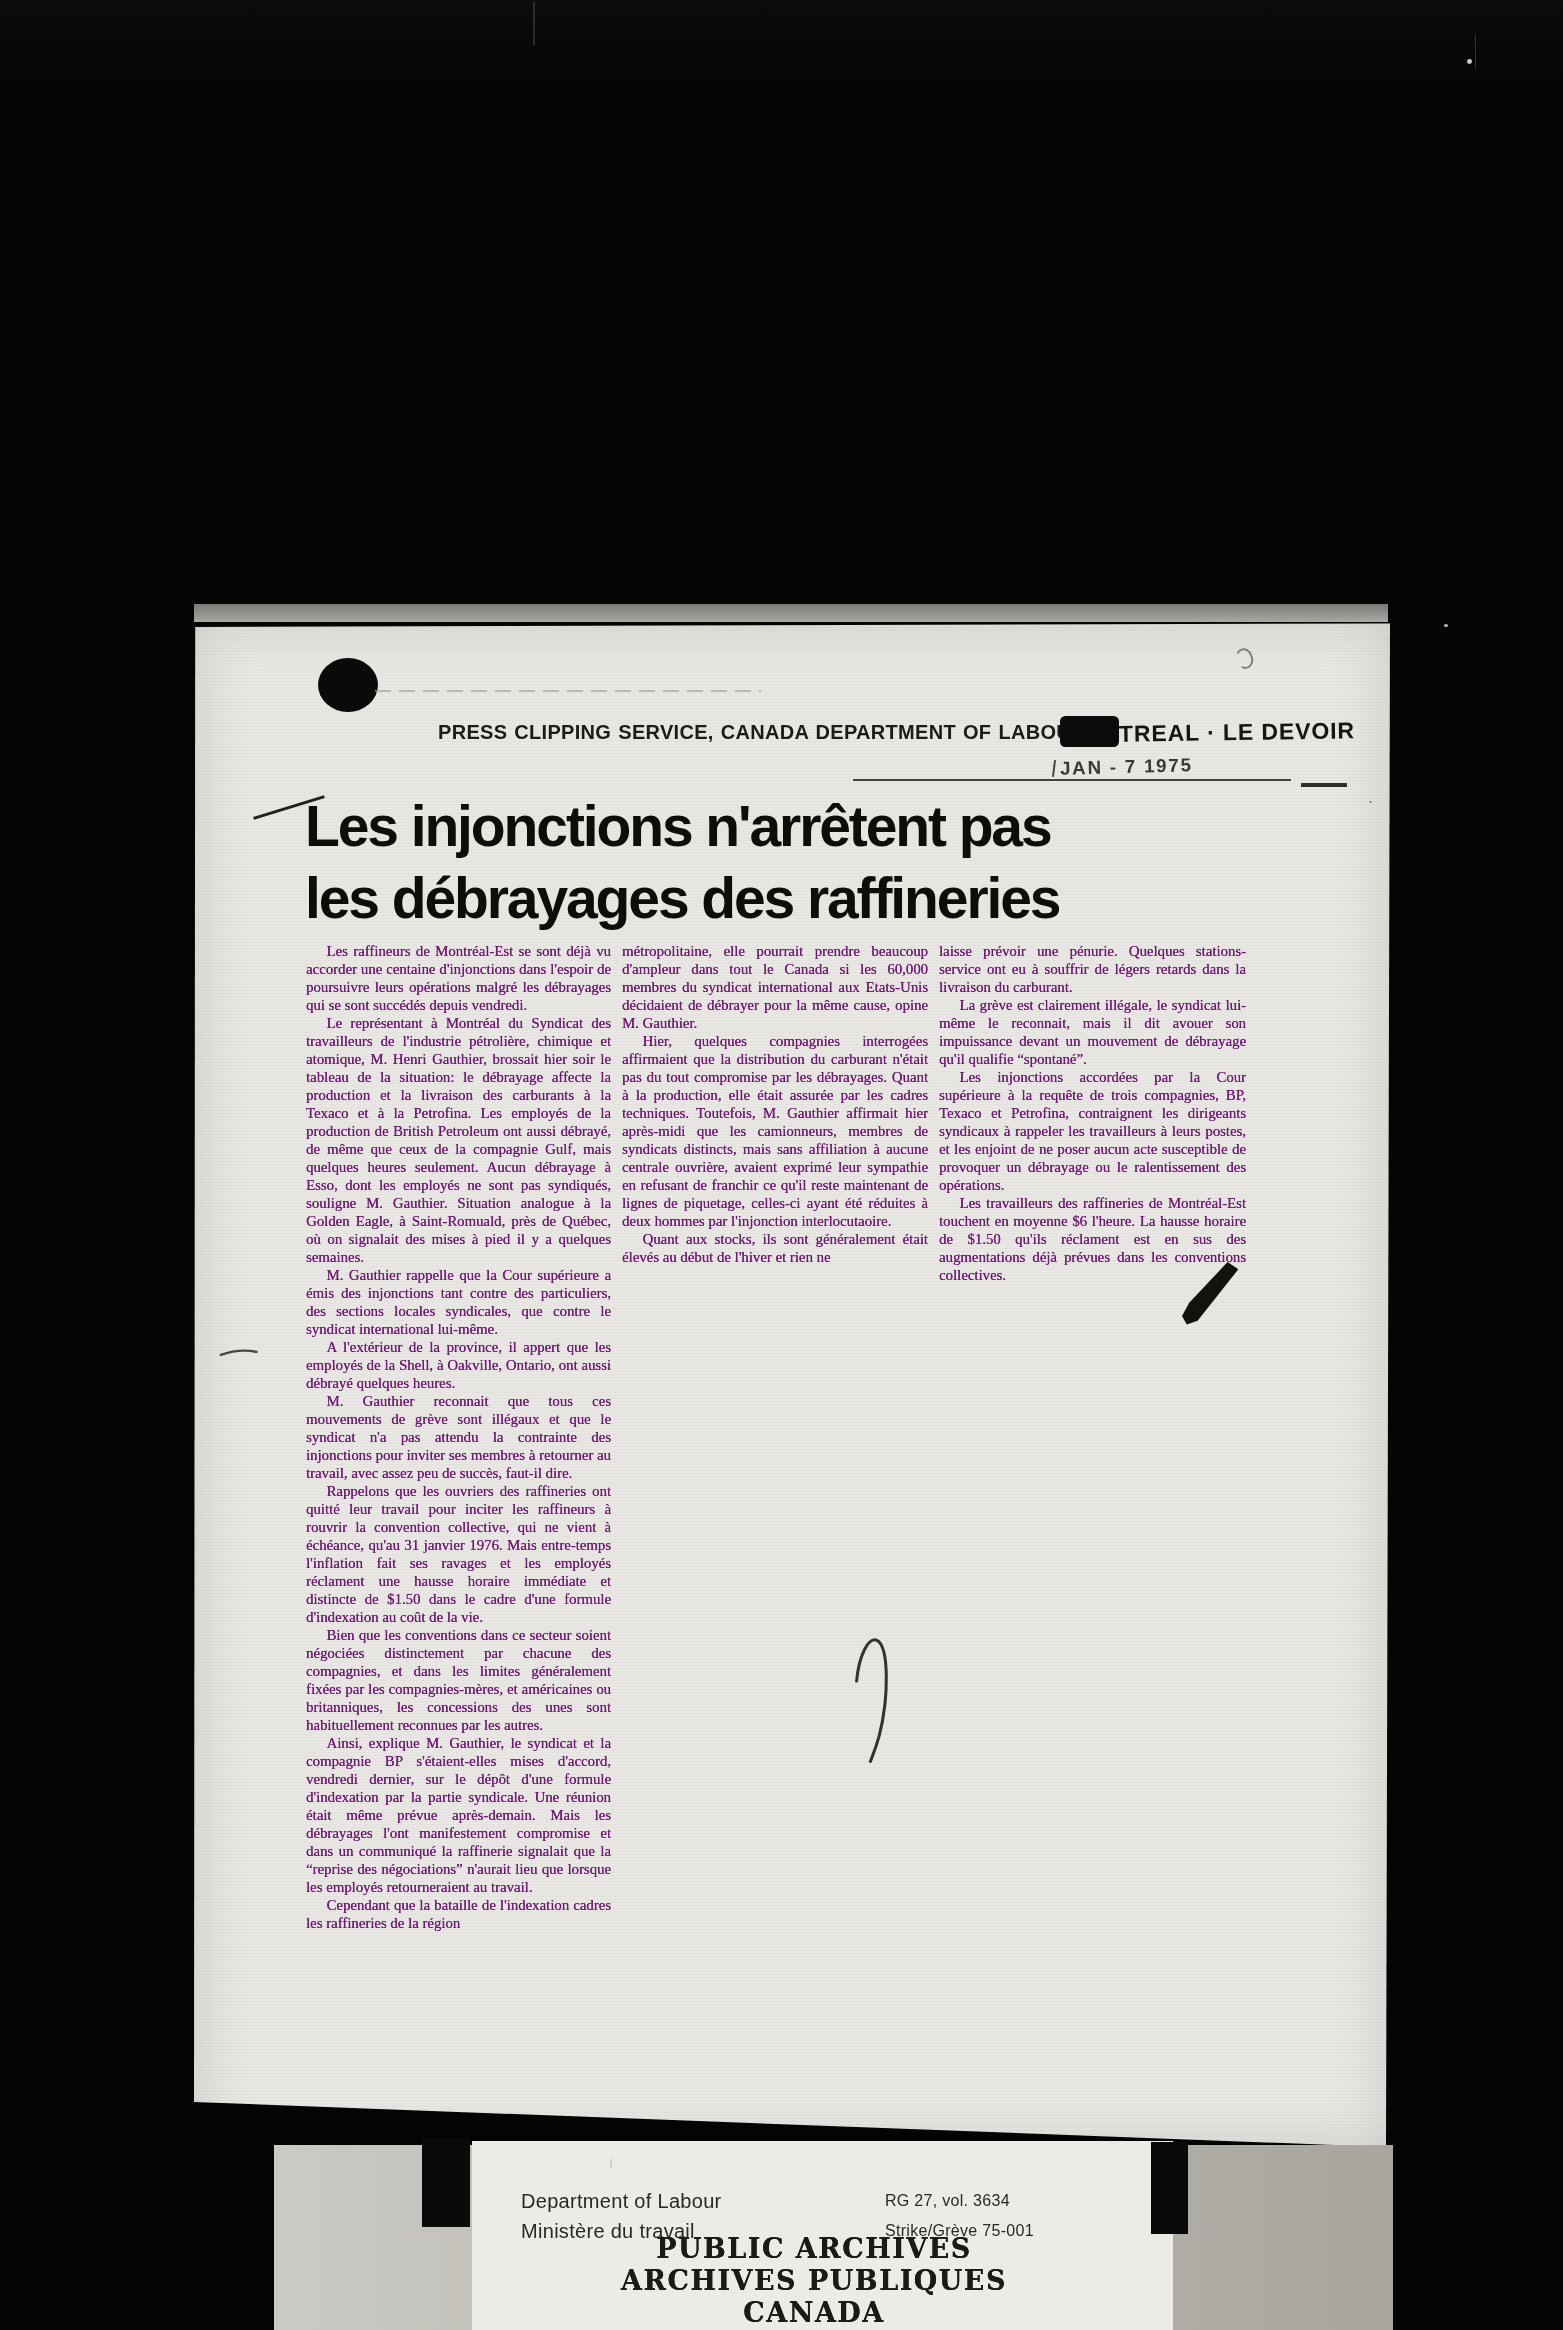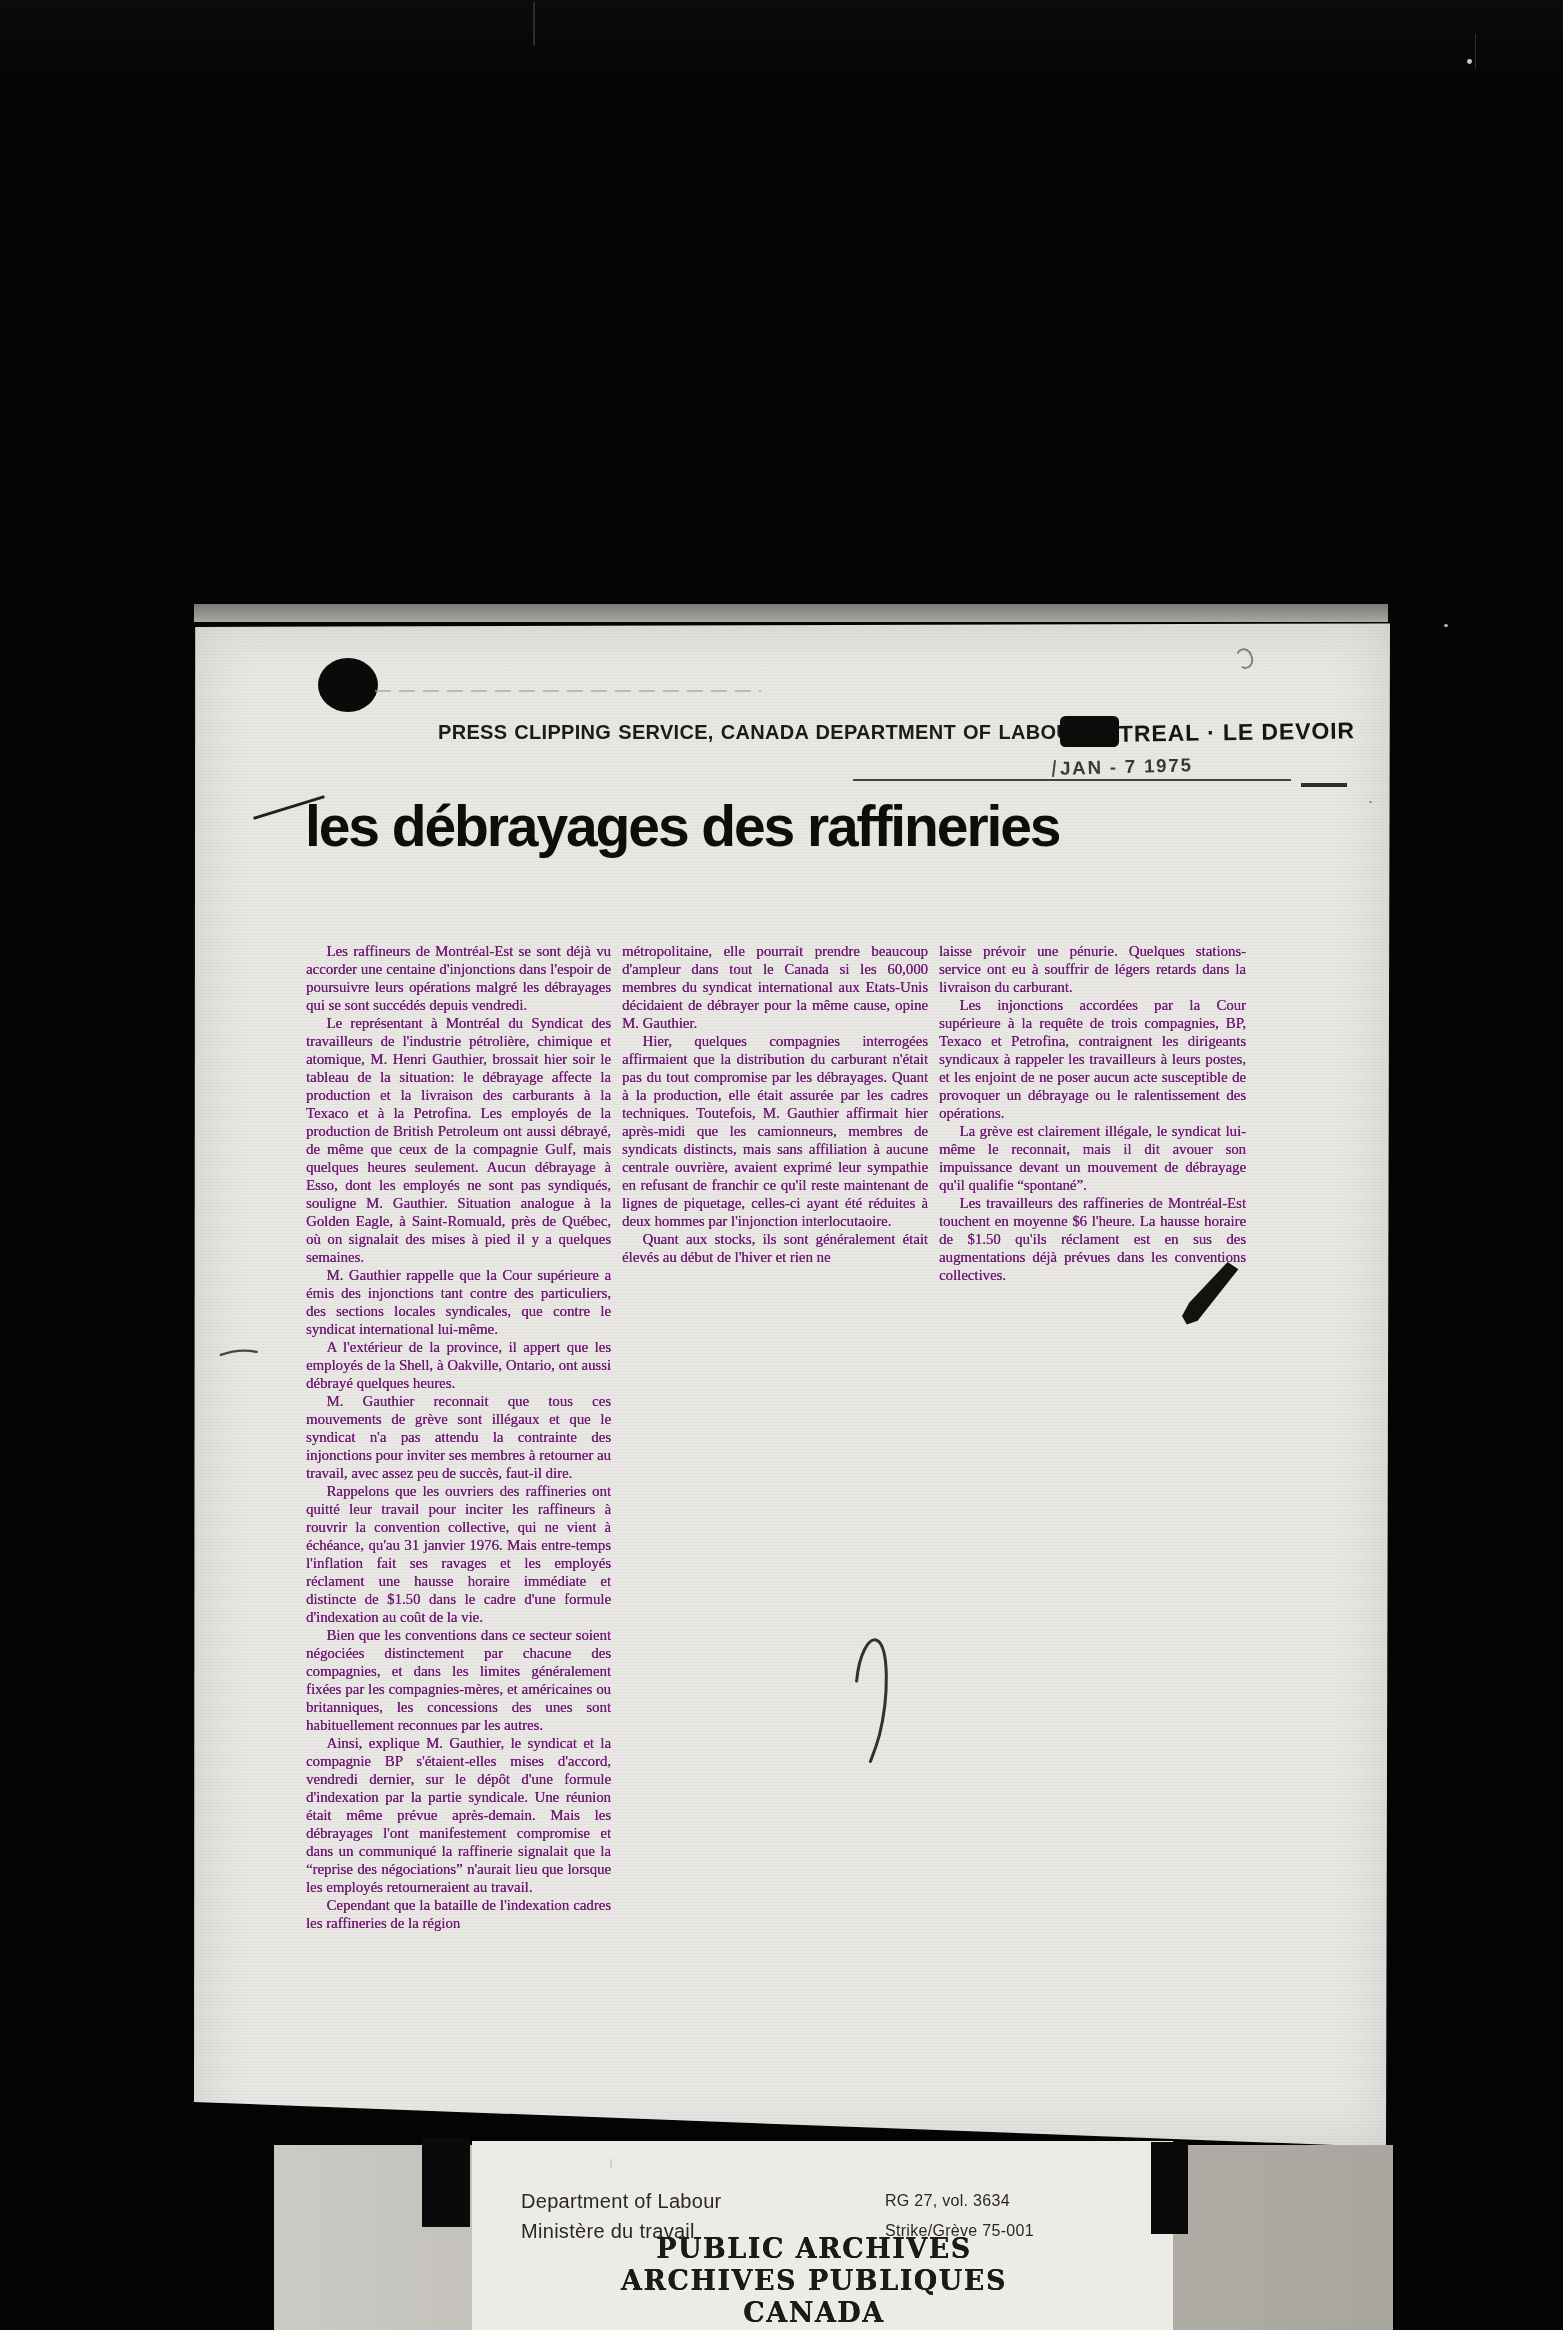--- a/index.html
+++ b/index.html
@@ -67,20 +67,21 @@
     <div class="pub-text">TREAL · LE DEVOIR</div>
     <div class="o-mark"></div>
 
     <div class="date-tick"></div>
     <div class="date-stamp">JAN - 7 1975</div>
     <div class="rule-a"></div>
     <div class="rule-b"></div>
 
     <div class="hl-slash"></div>
     <div class="headline">
+      <div>Les injonctions n'arrêtent pas</div>
       <div>les débrayages des raffineries</div>
     </div>
 
     <div class="col col1">
       <p>Les raffineurs de Montréal-Est se sont déjà vu accorder une centaine d'injonctions dans l'espoir de poursuivre leurs opérations malgré les débrayages qui se sont succédés depuis vendredi.</p>
       <p>Le représentant à Montréal du Syndicat des travailleurs de l'industrie pétrolière, chimique et atomique, M. Henri Gauthier, brossait hier soir le tableau de la situation: le débrayage affecte la production et la livraison des carburants à la Texaco et à la Petrofina. Les employés de la production de British Petroleum ont aussi débrayé, de même que ceux de la compagnie Gulf, mais quelques heures seulement. Aucun débrayage à Esso, dont les employés ne sont pas syndiqués, souligne M. Gauthier. Situation analogue à la Golden Eagle, à Saint-Romuald, près de Québec, où on signalait des mises à pied il y a quelques semaines.</p>
       <p>M. Gauthier rappelle que la Cour supérieure a émis des injonctions tant contre des particuliers, des sections locales syndicales, que contre le syndicat international lui-même.</p>
       <p>A l'extérieur de la province, il appert que les employés de la Shell, à Oakville, Ontario, ont aussi débrayé quelques heures.</p>
       <p>M. Gauthier reconnait que tous ces mouvements de grève sont illégaux et que le syndicat n'a pas attendu la contrainte des injonctions pour inviter ses membres à retourner au travail, avec assez peu de succès, faut-il dire.</p>
       <p>Rappelons que les ouvriers des raffineries ont quitté leur travail pour inciter les raffineurs à rouvrir la convention collective, qui ne vient à échéance, qu'au 31 janvier 1976. Mais entre-temps l'inflation fait ses ravages et les employés réclament une hausse horaire immédiate et distincte de $1.50 dans le cadre d'une formule d'indexation au coût de la vie.</p>
@@ -90,22 +91,22 @@
     </div>
 
     <div class="col col2">
       <p class="noindent">métropolitaine, elle pourrait prendre beaucoup d'ampleur dans tout le Canada si les 60,000 membres du syndicat international aux Etats-Unis décidaient de débrayer pour la même cause, opine M. Gauthier.</p>
       <p>Hier, quelques compagnies interrogées affirmaient que la distribution du carburant n'était pas du tout compromise par les débrayages. Quant à la production, elle était assurée par les cadres techniques. Toutefois, M. Gauthier affirmait hier après-midi que les camionneurs, membres de syndicats distincts, mais sans affiliation à aucune centrale ouvrière, avaient exprimé leur sympathie en refusant de franchir ce qu'il reste maintenant de lignes de piquetage, celles-ci ayant été réduites à deux hommes par l'injonction interlocutaoire.</p>
       <p>Quant aux stocks, ils sont généralement était élevés au début de l'hiver et rien ne</p>
     </div>
 
     <div class="col col3">
       <p class="noindent">laisse prévoir une pénurie. Quelques stations-service ont eu à souffrir de légers retards dans la livraison du carburant.</p>
+      <p>La grève est clairement illégale, le syndicat lui-même le reconnait, mais il dit avouer son impuissance devant un mouvement de débrayage qu'il qualifie “spontané”.</p>
       <p>Les injonctions accordées par la Cour supérieure à la requête de trois compagnies, BP, Texaco et Petrofina, contraignent les dirigeants syndicaux à rappeler les travailleurs à leurs postes, et les enjoint de ne poser aucun acte susceptible de provoquer un débrayage ou le ralentissement des opérations.</p>
-      <p>La grève est clairement illégale, le syndicat lui-même le reconnait, mais il dit avouer son impuissance devant un mouvement de débrayage qu'il qualifie “spontané”.</p>
       <p>Les travailleurs des raffineries de Montréal-Est touchent en moyenne $6 l'heure. La hausse horaire de $1.50 qu'ils réclament est en sus des augmentations déjà prévues dans les conventions collectives.</p>
     </div>
 
     <svg class="marker-arrow" width="60" height="68" viewBox="0 0 100 112">
       <polygon points="0,96 12,74 76,6 94,18 26,104 8,110" fill="#14120f"></polygon>
     </svg>
 
     <svg class="pen-hook" width="72" height="157" viewBox="0 0 120 260">
       <path d="M 16 86 C 20 42 36 12 50 18 C 70 28 70 112 54 176 C 48 198 42 212 39 220" fill="none" stroke="#35322c" stroke-width="5" stroke-linecap="round"></path>
     </svg>

